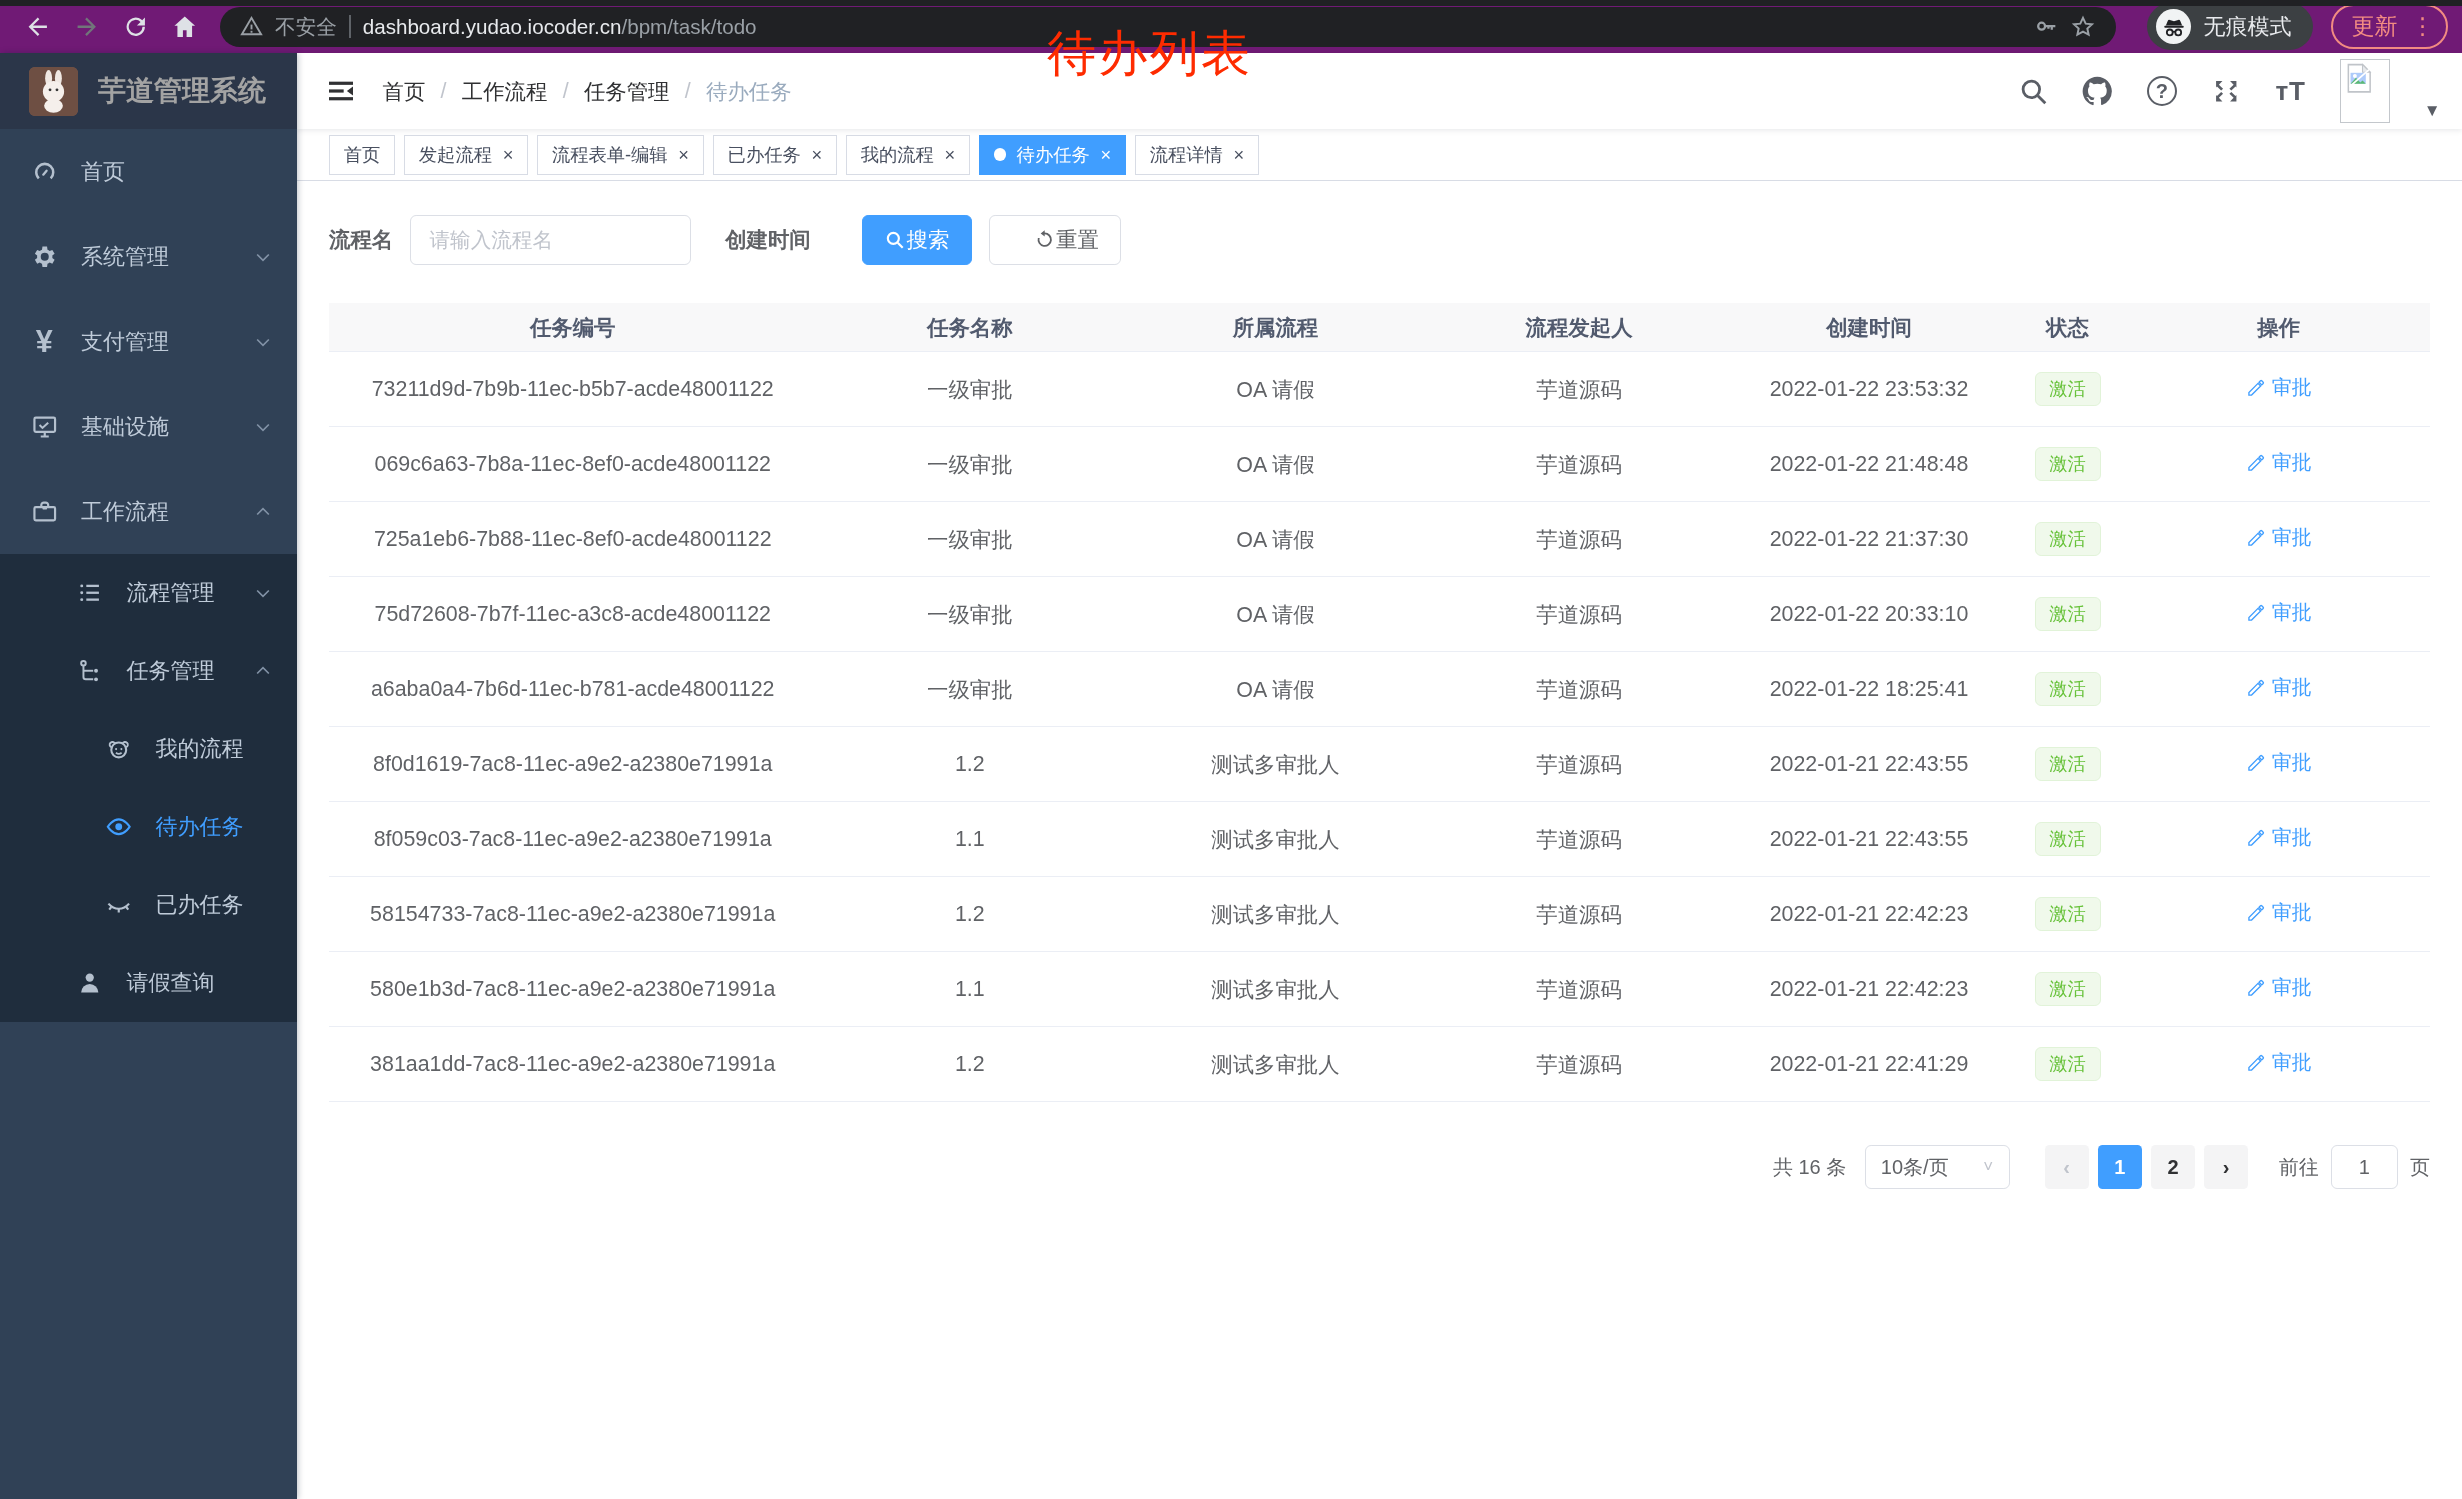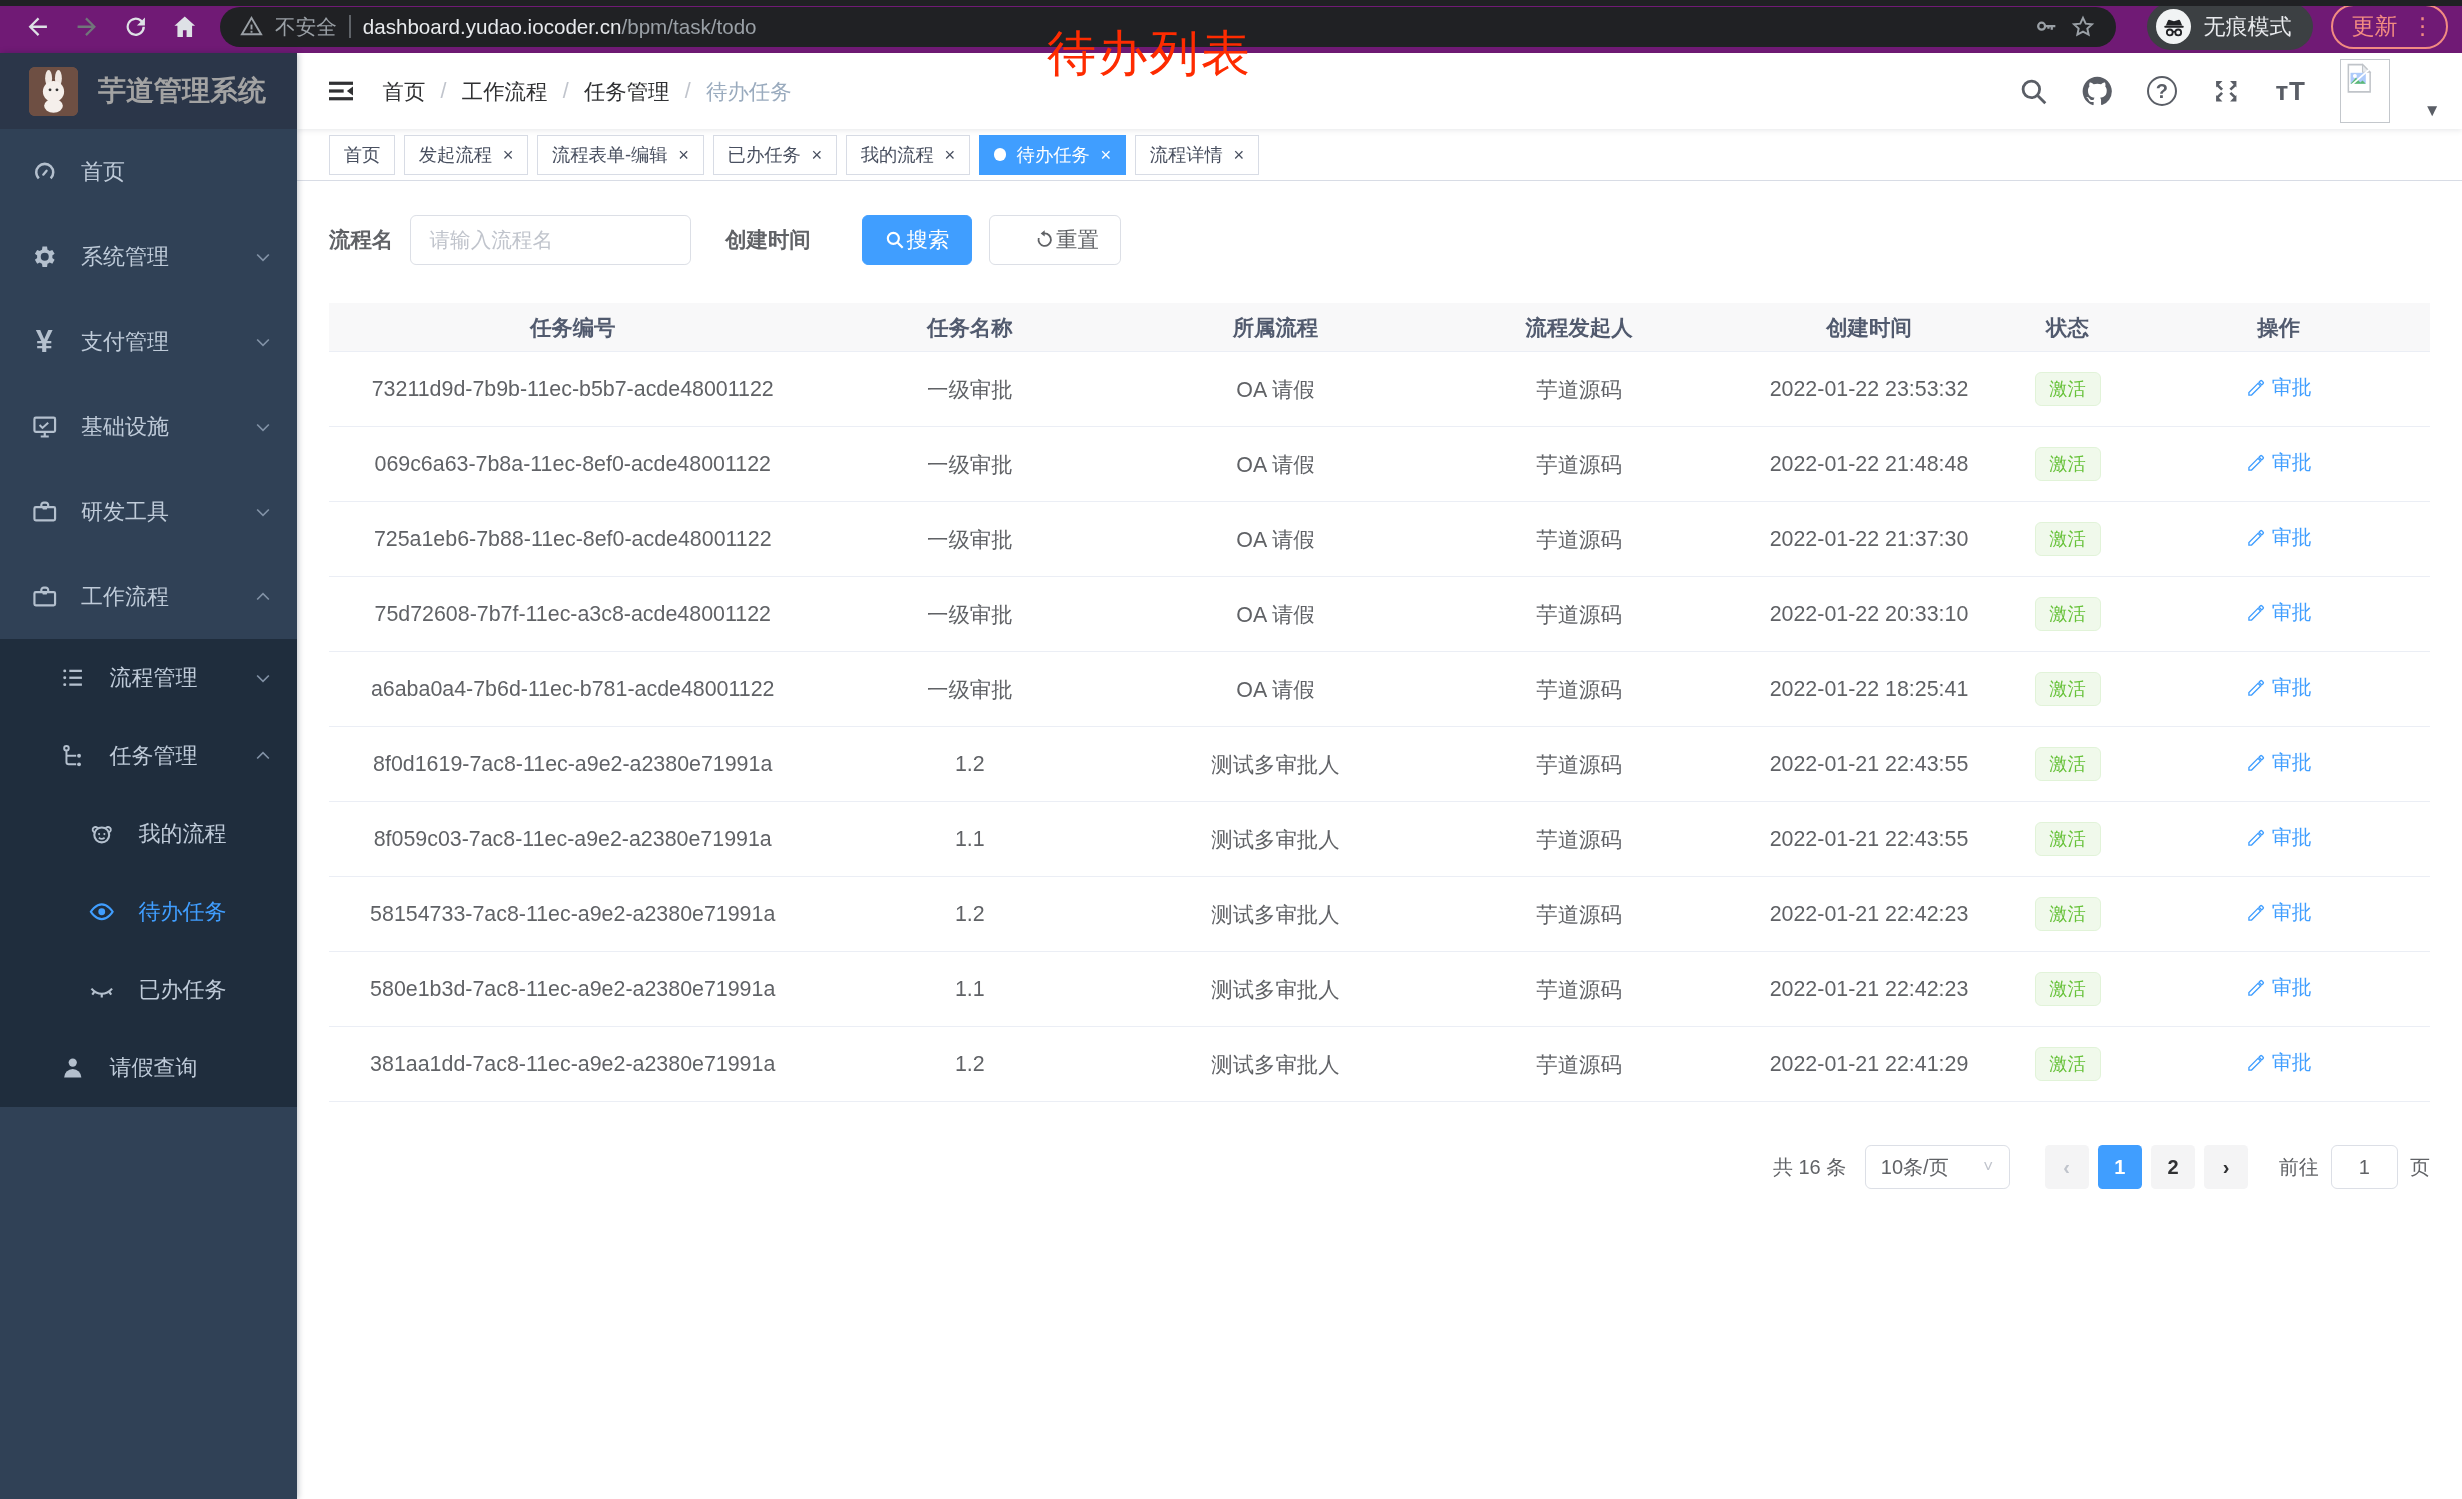--- a/index.html
+++ b/index.html
@@ -35,21 +35,21 @@
 
   
   .app { display:flex; height:1446px; }
   .sidebar { width:297px; flex:none; background:#304156; color:#bfcbd9; display:flex; flex-direction:column;
     box-shadow:1.5px 0 6.1px rgba(0,21,41,.25); z-index:3; }
   .logo-row { height:76px; background:#2b3649; display:flex; align-items:center; gap:20px; padding-left:29px; flex:none; }
   .logo-img { width:49px; height:49px; border-radius:6.1px; overflow:hidden; background:#7a5a4e; flex:none; }
   .logo-title { color:#a3a3a3; font-size:28px; font-weight:700; white-space:nowrap; }
   .menu { flex:1; overflow:hidden; }
   .mi { display:flex; align-items:center; height:85px; padding-left:30.5px; gap:23px; font-size:22px; color:#bfcbd9; cursor:pointer; }
-  .submenu { background:#1f2d3d; }
+  .submenu { background:#1f2d3d;padding-left:17px; }
   .submenu .mi { height:78px; }
   .mi.lv2 { padding-left:59px; }
   .mi.lv3 { padding-left:88px; }
   .mi .icon { font-size:27.5px; color:#b4c0ce; }
   .mi .yen { font-size:30.5px; font-weight:700; width:27.5px; text-align:center; color:#b4c0ce; }
   .mi .arrow { margin-left:auto; margin-right:24.4px; font-size:20px; color:#8292a6; }
   .arrow.up svg { transform:rotate(180deg); }
   .mi.active { color:#409eff; }
   .mi.active .icon { color:#409eff; }
 
@@ -253,35 +253,20 @@
             </div>
             <div class="mi lv1">
               <span class="icon">
                 <svg viewBox="0 0 24 24">
                   <rect x="3" y="4" width="18" height="12.5" rx="1.2" fill="none" stroke="currentColor" stroke-width="1.9"></rect>
                   <path d="M8.5 20.5h7M12 16.5v4" stroke="currentColor" stroke-width="1.9"></path>
                   <path d="M7.5 10.5l2.5 2.5 5-4.5" fill="none" stroke="currentColor" stroke-width="1.8"></path>
                 </svg>
               </span>
               <span>基础设施</span>
-              <span class="icon arrow ">
-                <svg viewBox="0 0 24 24">
-                  <path d="M5 9l7 7 7-7" fill="none" stroke="currentColor" stroke-width="2"></path>
-                </svg>
-              </span>
-            </div>
-            <div class="mi lv1">
-              <span class="icon">
-                <svg viewBox="0 0 24 24">
-                  <rect x="3" y="8" width="18" height="11.5" rx="1.2" fill="none" stroke="currentColor" stroke-width="1.9"></rect>
-                  <path d="M9 8V6.2A2.2 2.2 0 0 1 11.2 4h1.6A2.2 2.2 0 0 1 15 6.2V8" fill="none" stroke="currentColor" stroke-width="1.9"></path>
-                  <rect x="10" y="7.4" width="4" height="2.6" rx=".6" fill="currentColor"></rect>
-                </svg>
-              </span>
-              <span>研发工具</span>
               <span class="icon arrow ">
                 <svg viewBox="0 0 24 24">
                   <path d="M5 9l7 7 7-7" fill="none" stroke="currentColor" stroke-width="2"></path>
                 </svg>
               </span>
             </div>
             <div class="mi lv1">
               <span class="icon">
                 <svg viewBox="0 0 24 24">
                   <rect x="3" y="8" width="18" height="11.5" rx="1.2" fill="none" stroke="currentColor" stroke-width="1.9"></rect>

